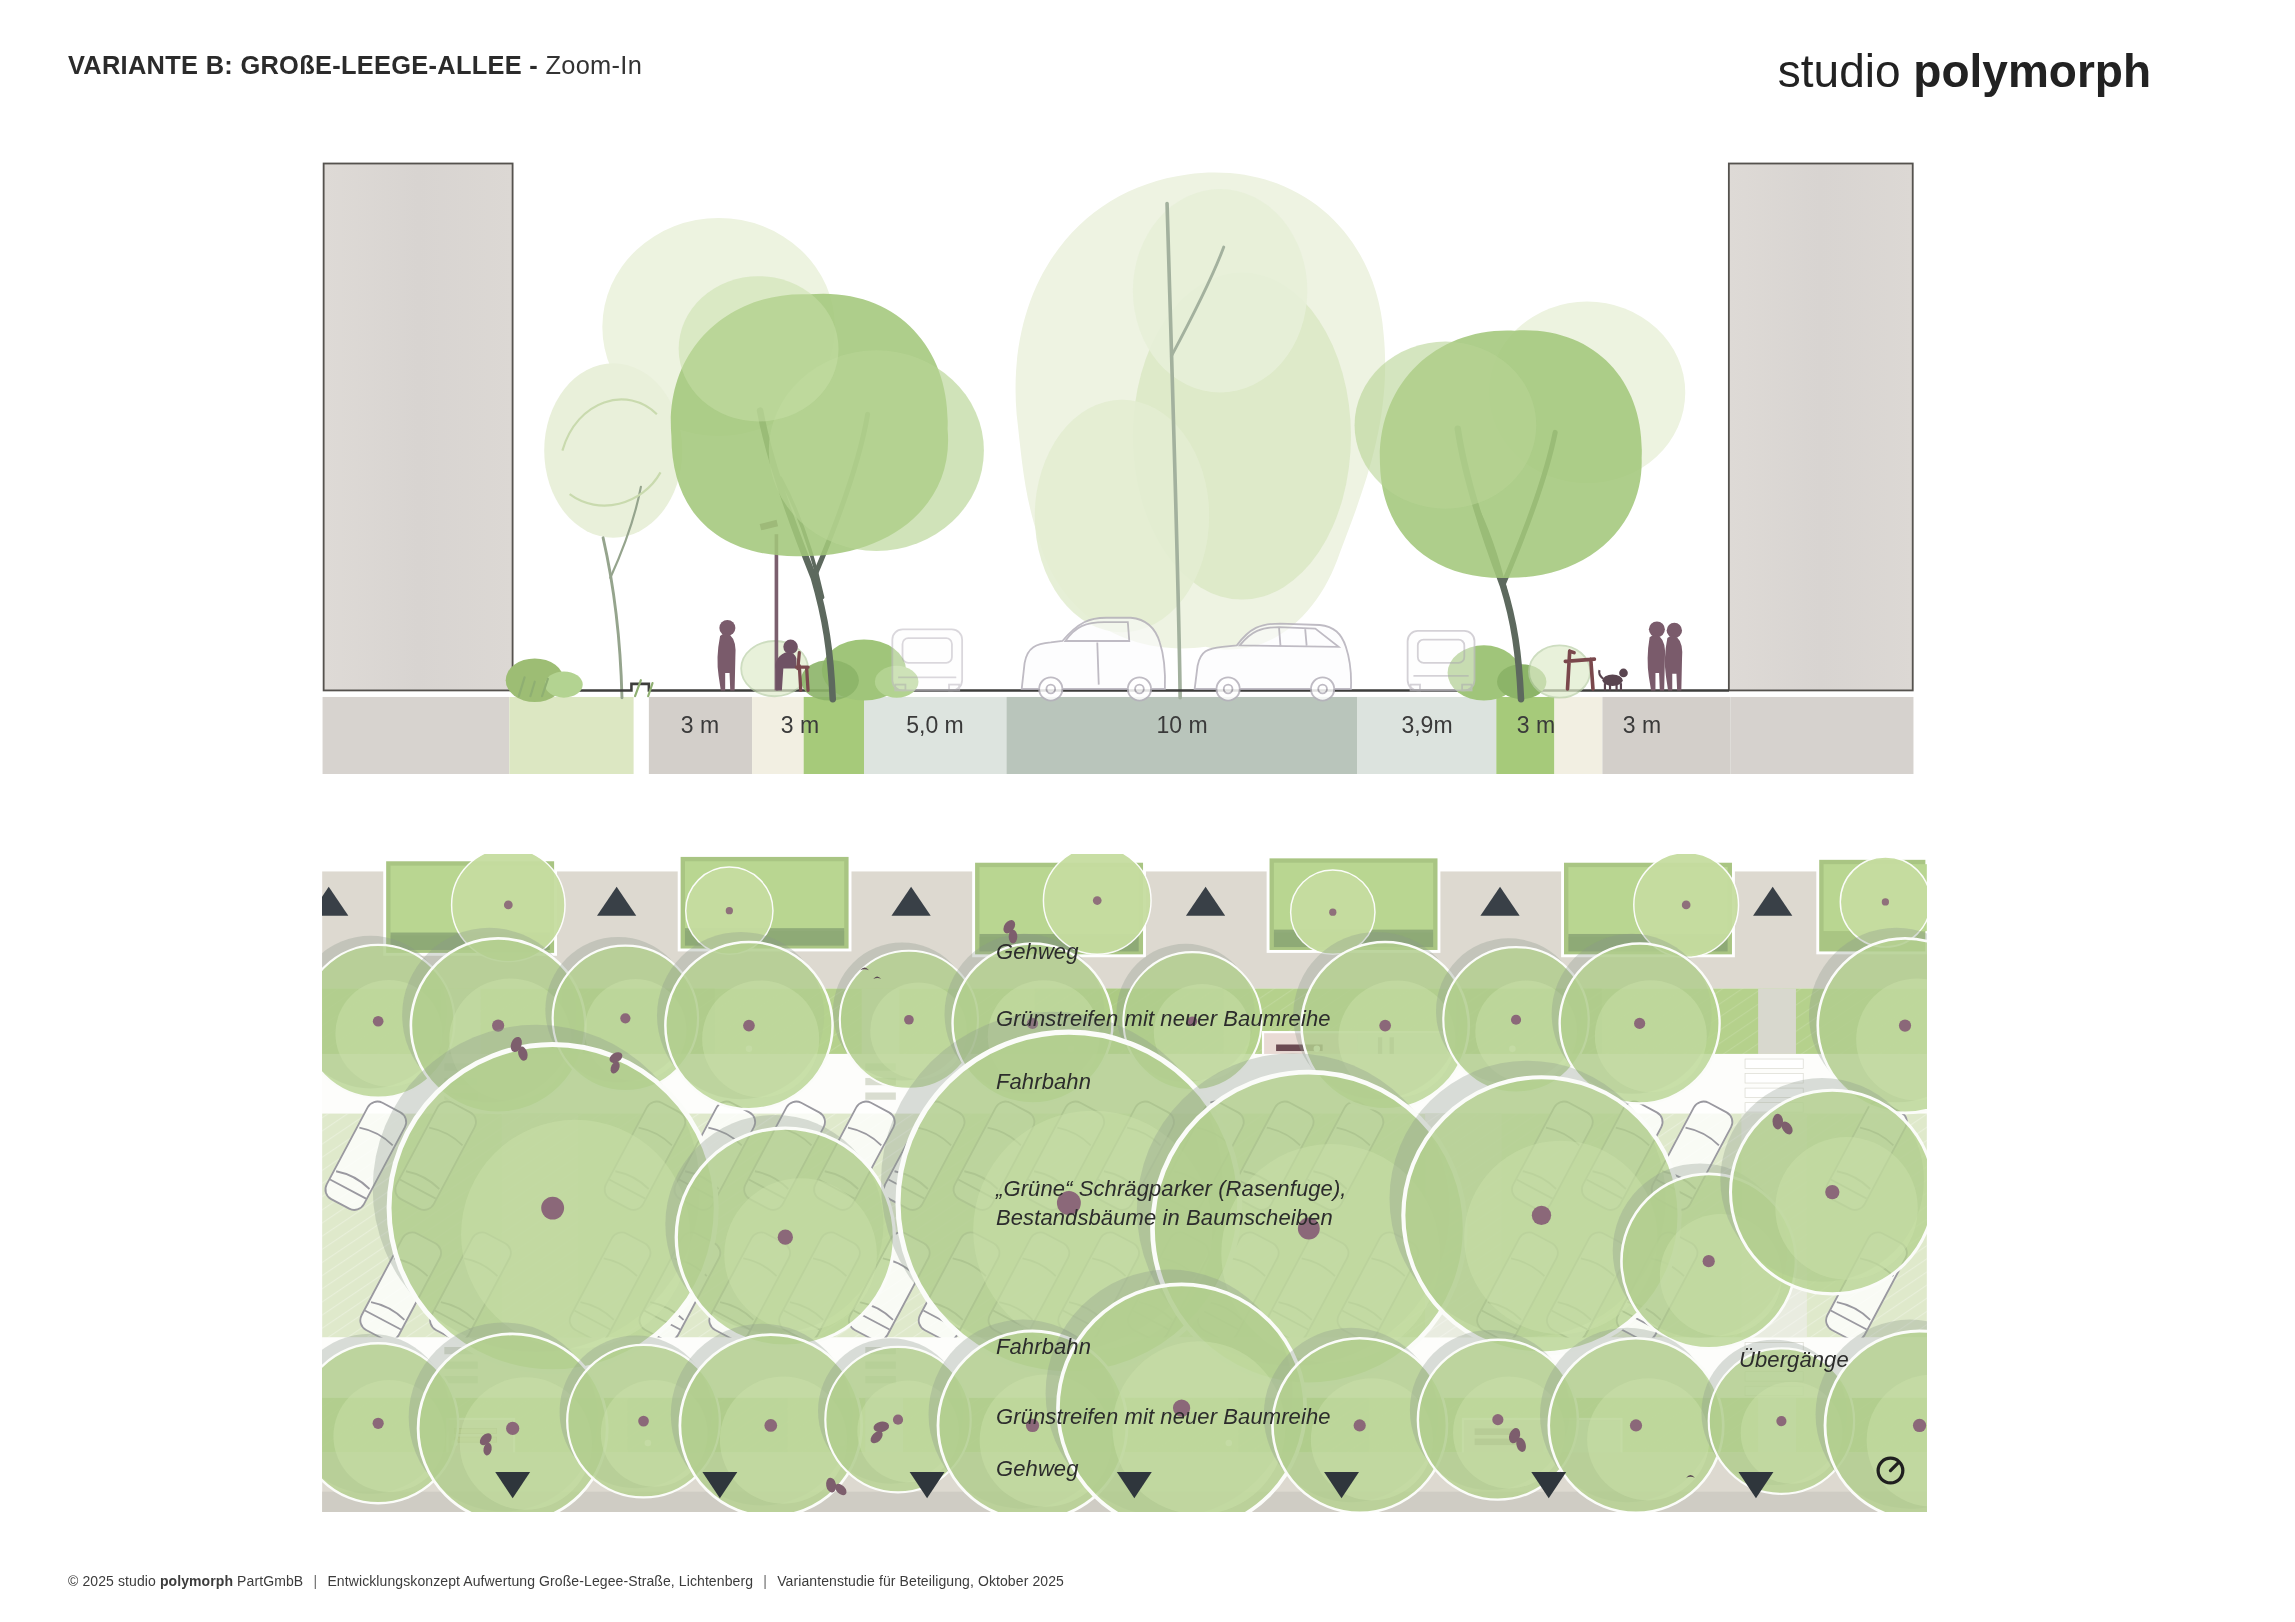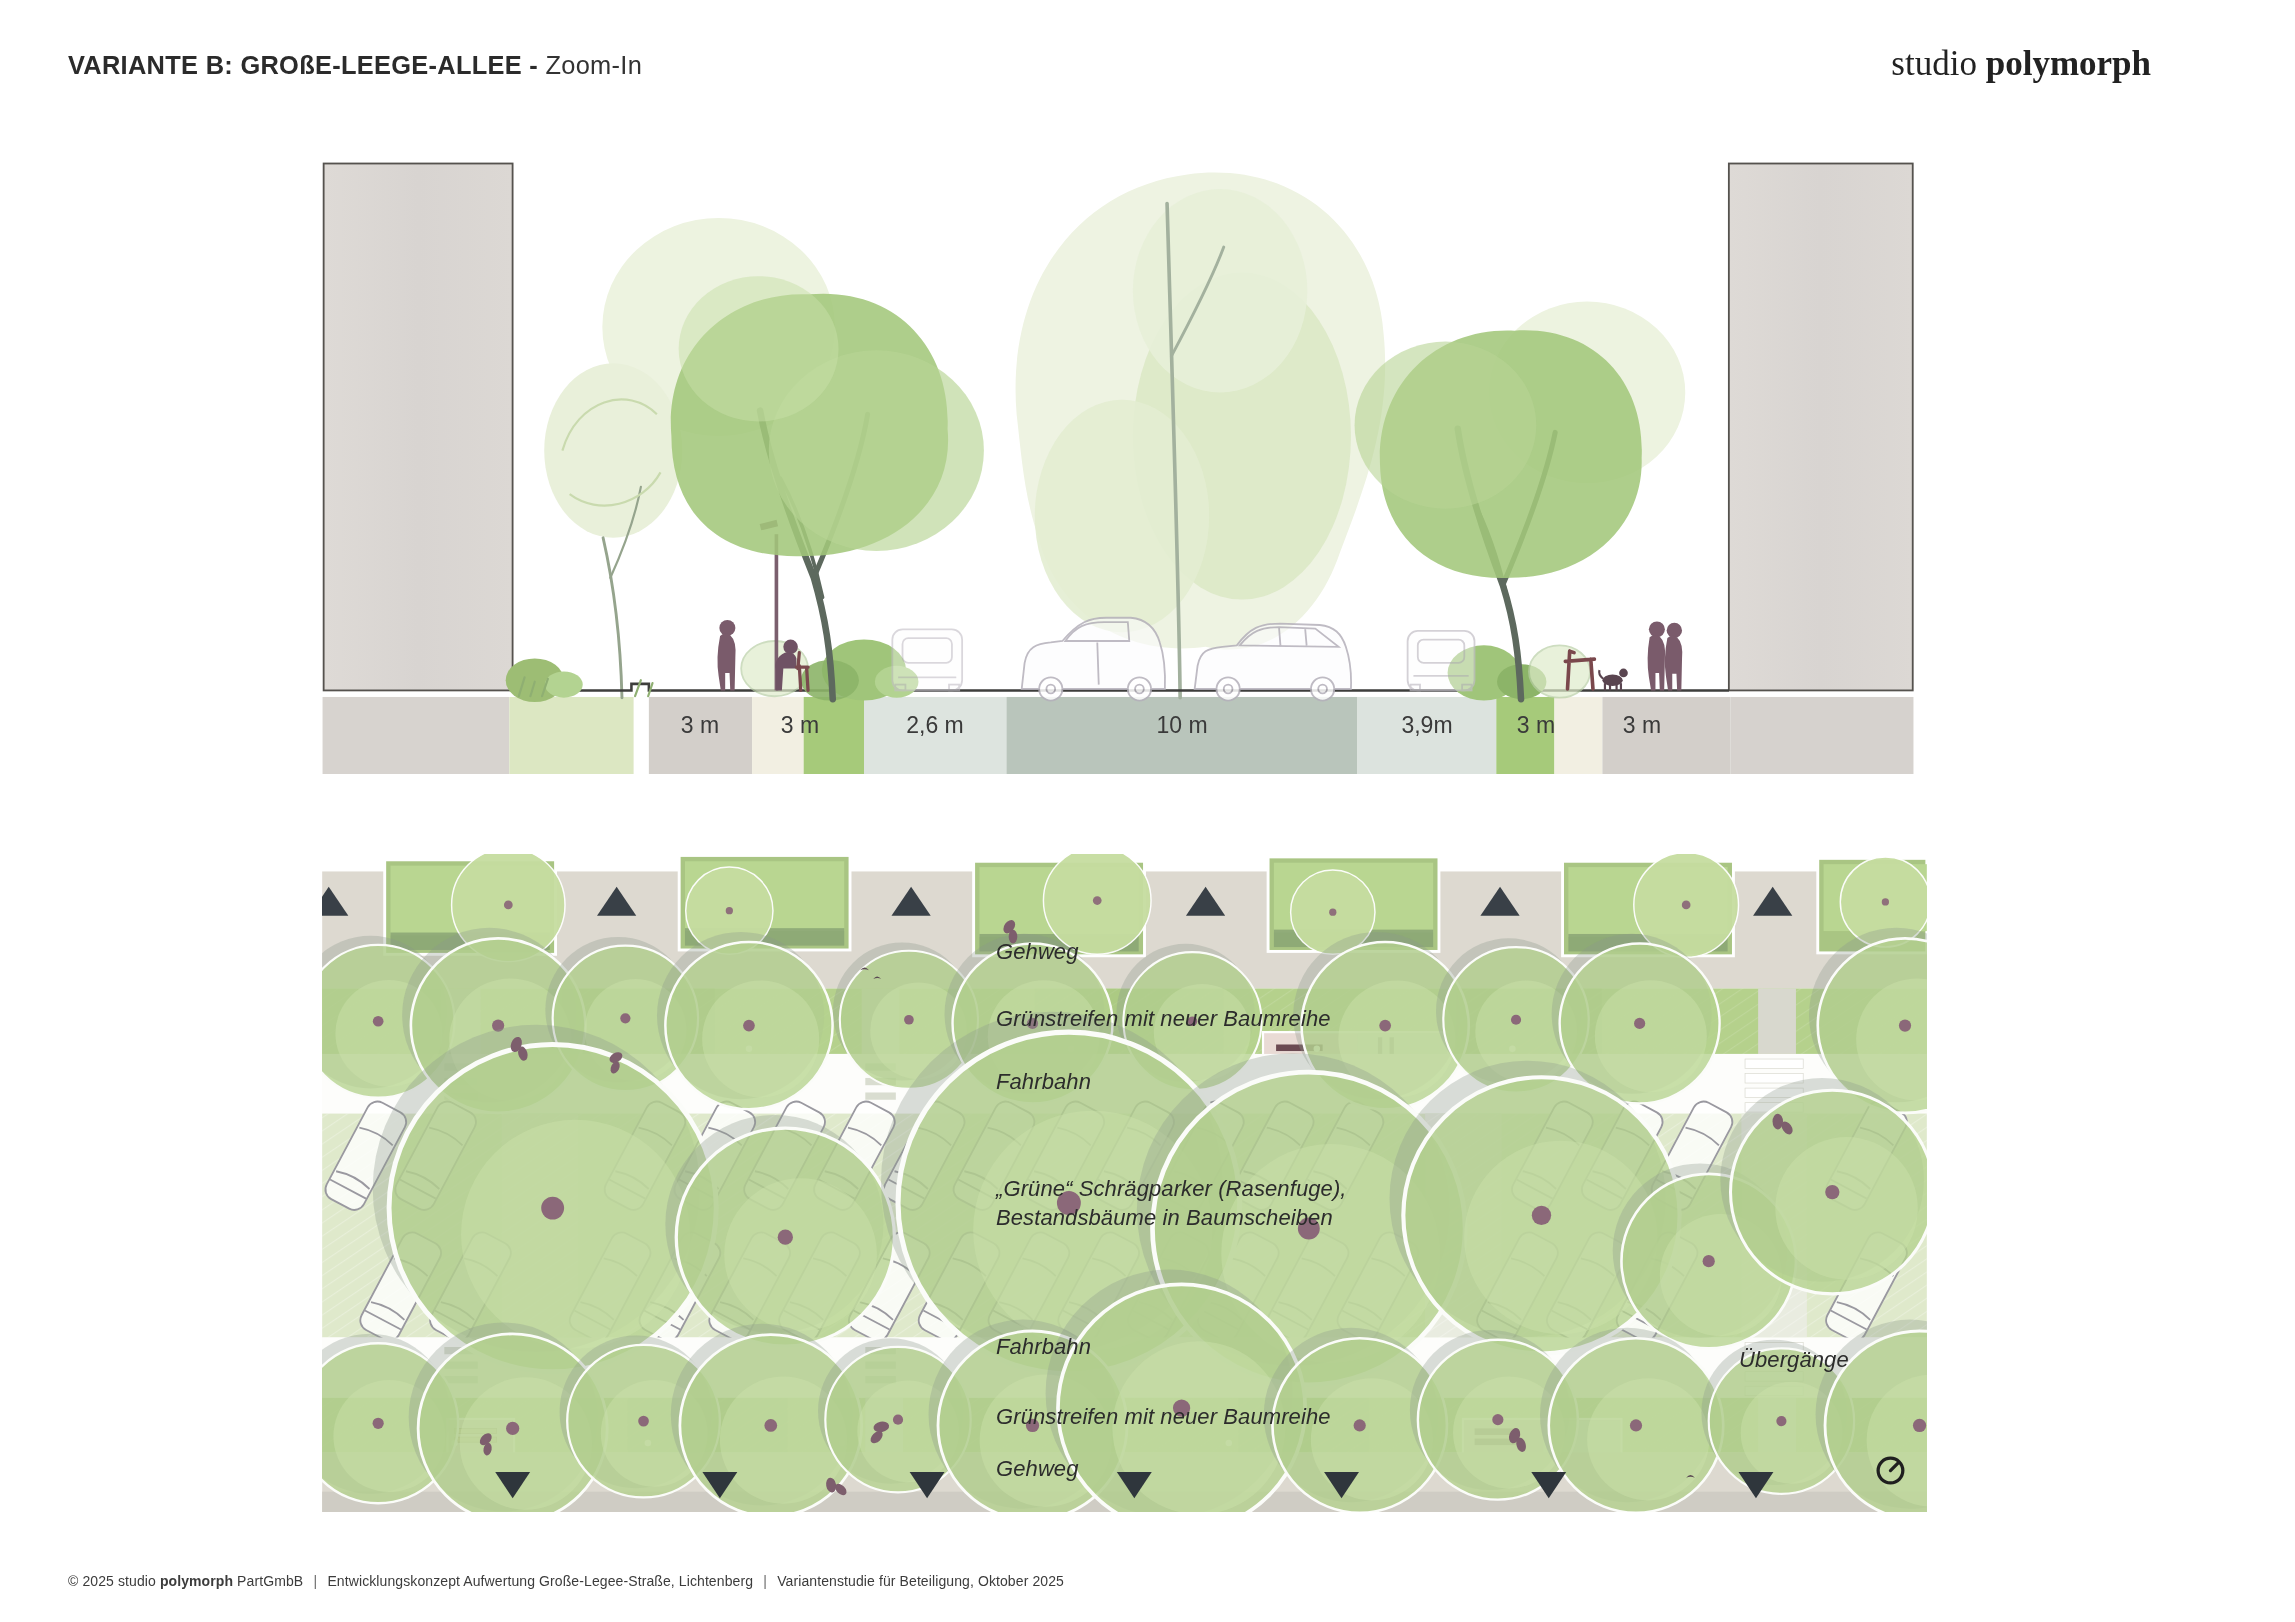--- a/index.html
+++ b/index.html
@@ -3,21 +3,21 @@
 <meta charset="utf-8">
 <style>
   html,body{margin:0;padding:0;background:#ffffff;}
   body{width:2295px;height:1623px;position:relative;font-family:"Liberation Sans",sans-serif;}
   #canvas{position:absolute;inset:0;width:2219px;height:1623px;background:#fff;overflow:hidden;}
   .abs{position:absolute;}
   
   .title{left:68px;top:51px;font-size:25.4px;letter-spacing:0.3px;color:#2b2b2b;white-space:nowrap;}
   .title b{font-weight:700;}
   .title span.reg{font-weight:400;color:#333;}
-  .logo{right:68px;top:44px;font-size:35px;color:#222;white-space:nowrap;font-family:Liberation Serif, serif;}
+  .logo{right:68px;top:44px;font-size:46px;color:#222;white-space:nowrap;}
   .logo .light{font-weight:400;}
   .logo b{font-weight:700;}
   
   .dim{top:712px;font-size:23px;color:#3a3a3a;transform:translateX(-50%);white-space:nowrap;}
   
   .plab{font-style:italic;font-size:22px;color:#2c2c2c;white-space:nowrap;letter-spacing:0.1px;}
   
   .footer{left:68px;top:1573px;font-size:14px;color:#3c3c3c;letter-spacing:0.1px;white-space:nowrap;}
   .footer b{font-weight:700;}
   .footer .sep{margin:0 10.2px;color:#6b6b6b;}
@@ -176,21 +176,21 @@
       <path d="M 1624,655 C 1658,575 1685,500 1696,445" stroke="#5d695e" stroke-width="7" fill="none" stroke-linecap="round"></path>
       <path d="M 1634,690 C 1620,625 1602,575 1584,540" stroke="#5d695e" stroke-width="5" fill="none" stroke-linecap="round"></path>
       <path d="M 1455,490 C 1450,375 1535,300 1640,305 C 1750,298 1820,375 1815,480 C 1818,575 1740,645 1635,645 C 1530,650 1458,590 1455,490 Z" fill="#a3c77b" opacity=".88"></path>
       <ellipse cx="1545" cy="435" rx="125" ry="115" fill="#b7d494" opacity=".6"></ellipse>
     </g>
   </svg>
 
   <div class="lab-layer">
     <div class="abs dim" style="left:700px;">3 m</div>
     <div class="abs dim" style="left:800px;">3 m</div>
-    <div class="abs dim" style="left:935px;">2,6 m</div>
+    <div class="abs dim" style="left:935px;">5,0 m</div>
     <div class="abs dim" style="left:1182px;">10 m</div>
     <div class="abs dim" style="left:1427px;text-align:right;">3,9m</div>
     <div class="abs dim" style="left:1536px;">3 m</div>
     <div class="abs dim" style="left:1642px;">3 m</div>
   </div>
 
   <svg style="left:322px;top:854px;" width="1605" height="658" viewBox="0 0 2207 905">
     <defs>
       <pattern id="fuge" width="15" height="15" patternUnits="userSpaceOnUse" patternTransform="rotate(56)">
         <rect width="15" height="15" fill="none"></rect>

